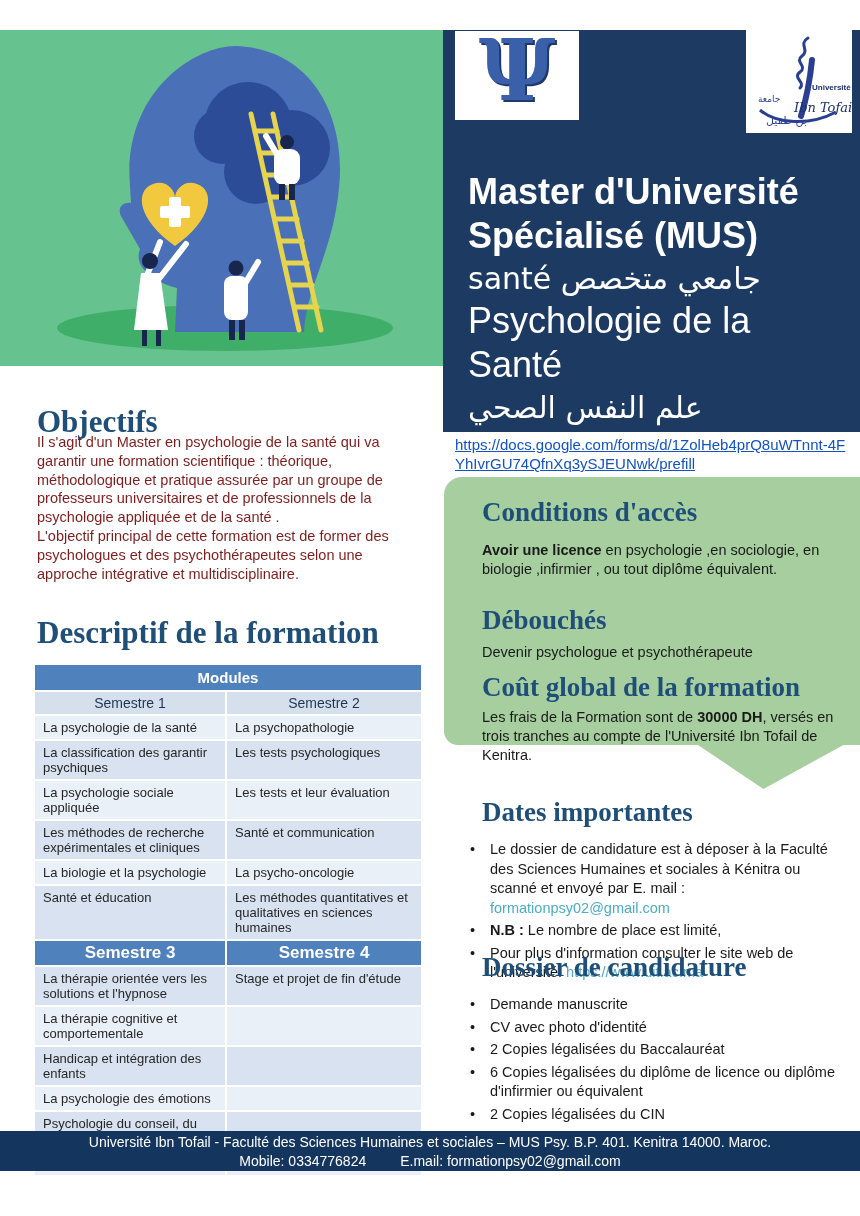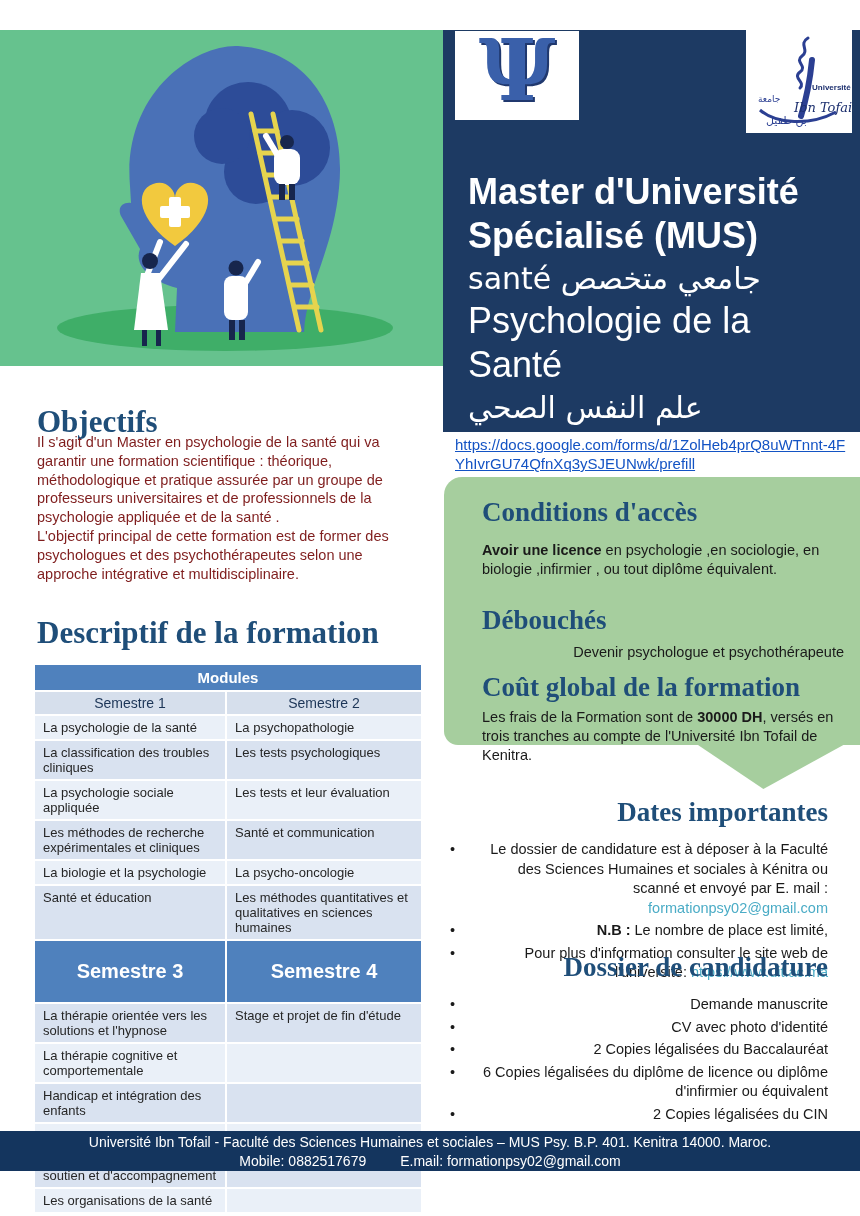--- a/index.html
+++ b/index.html
@@ -30,24 +30,24 @@
   .form-link { color:#1353c4; font-size:15px; line-height:19px; text-decoration:underline;
                word-break:break-all; display:inline-block; cursor:pointer; }
 
   
   .bubble { position:absolute; left:444px; top:477px; width:416px; height:268px; background:#a6ce9e;
             border-radius:18px 0 0 14px; padding:20px 18px 0 38px; }
   .bubble-tail { position:absolute; left:695px; top:743px; width:152px; height:46px; background:#a6ce9e;
                  clip-path:polygon(0 0, 100% 0, 45% 100%); }
   .g-heading { font-family:"Liberation Serif", serif; font-weight:bold; color:#1f4e79; font-size:27px; line-height:30px; }
   .g-body { font-size:14.5px; color:#1a1a1a; line-height:19px; width:362px; }
-  .mt14{margin-top:14px;} .mt26{margin-top:26px;} .mt8{margin-top:8px;text-align:right;} .mt10{margin-top:10px;} .mt6{margin-top:6px;}
-
-  
-  .section-right { position:absolute; left:446px; width:382px;text-align:right; }
+  .mt14{margin-top:14px;} .mt26{margin-top:26px;} .mt8{margin-top:8px;} .mt10{margin-top:10px;} .mt6{margin-top:6px;}
+
+  
+  .section-right { position:absolute; left:466px; width:382px; }
   .sec-dates { top:796px; } .sec-dossier { top:951px; }
   .r-heading { font-family:"Liberation Serif", serif; font-weight:bold; color:#1f4e79; font-size:27px;
                line-height:32px; padding-left:16px; }
   ul.bullets { list-style:none; margin-top:12px; }
   ul.bullets li { position:relative; padding-left:24px; font-size:14.5px; line-height:19.5px;
                   color:#1a1a1a; margin-bottom:3px; }
   ul.bullets li::before { content:"•"; position:absolute; left:4px; top:0; color:#1a1a1a; }
   .lnk { color:#4bacc6; cursor:pointer; }
   b.inl { font-weight:bold; }
 
@@ -58,21 +58,21 @@
   .descriptif-title { left:37px; top:615px; }
   .objectifs-body { position:absolute; left:37px; top:433px; width:372px; font-size:14.5px;
                     line-height:18.8px; color:#7f1d1d; }
 
   
   .modules-table { position:absolute; left:33px; top:663px; width:390px;
                    border-collapse:separate; border-spacing:2px; }
   .modules-table th, .modules-table td { font-size:13px; }
   th.modules  { background:#4f81bd; color:#fff; font-weight:bold; font-size:15px; padding:4px; text-align:center; }
   th.semlight { background:#d6dfec; color:#1c3557; font-weight:400; font-size:14px; padding:3px; text-align:center; }
-  th.semblue  { background:#4f81bd; color:#fff; font-weight:bold; font-size:20px; padding:19px; text-align:center; }
+  th.semblue  { background:#4f81bd; color:#fff; font-weight:bold; font-size:17px; padding:2px; text-align:center; }
   .modules-table td { padding:4px 8px; color:#262626; vertical-align:top;margin-top:38px; }
   tbody.t12 tr:nth-child(odd)  td { background:#eaf0f8; }
   tbody.t12 tr:nth-child(even) td { background:#d9e2f0; }
   tbody.t34 tr:nth-child(odd)  td { background:#d9e2f0; }
   tbody.t34 tr:nth-child(even) td { background:#eaf0f8; }
 
   
   .footer { position:absolute; left:0; top:1131px; width:860px; height:40px; background:#14355e;
             color:#fff; text-align:center; font-size:14px; line-height:19px; padding-top:2px; }
   .footer .gap { display:inline-block; margin-left:34px; }
@@ -227,21 +227,21 @@
         <th class="semlight">Semestre 1</th>
         <th class="semlight">Semestre 2</th>
       </tr>
     </tbody>
     <tbody class="t12">
         <tr>
           <td>La psychologie de la santé</td>
           <td>La psychopathologie</td>
         </tr>
         <tr>
-          <td>La classification des troubles cliniques</td>
+          <td>La classification des garantir psychiques</td>
           <td>Les tests psychologiques</td>
         </tr>
         <tr>
           <td>La psychologie sociale appliquée</td>
           <td>Les tests et leur évaluation</td>
         </tr>
         <tr>
           <td>Les méthodes de recherche expérimentales et cliniques</td>
           <td>Santé et communication</td>
         </tr>
@@ -284,17 +284,17 @@
         <tr>
           <td>Les organisations de la santé</td>
           <td></td>
         </tr>
       </tbody>
   </table>
 
   <div class="footer">
     <div>Université Ibn Tofail - Faculté des Sciences Humaines et sociales – MUS Psy. B.P. 401. Kenitra 14000. Maroc.</div>
     <div>
-      <span>Mobile: 0882517679</span><span class="gap">E.mail: formationpsy02@gmail.com</span>
+      <span>Mobile: 0334776824</span><span class="gap">E.mail: formationpsy02@gmail.com</span>
     </div>
   </div>
 
 </div>
 
 </body></html>

